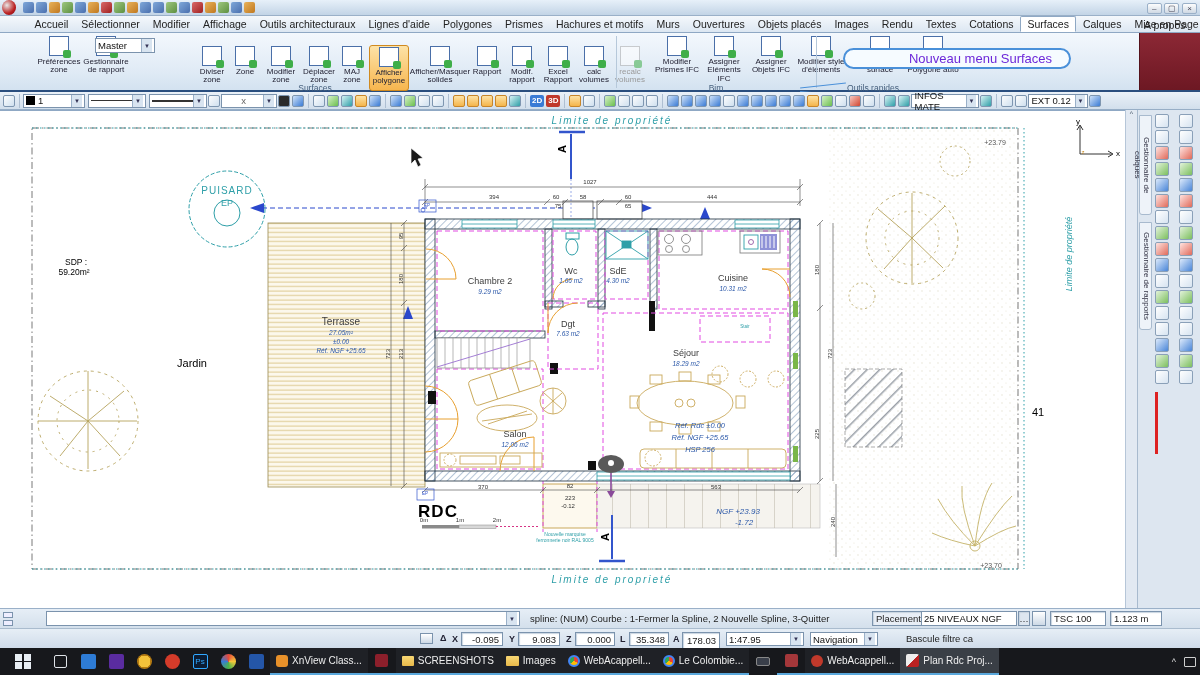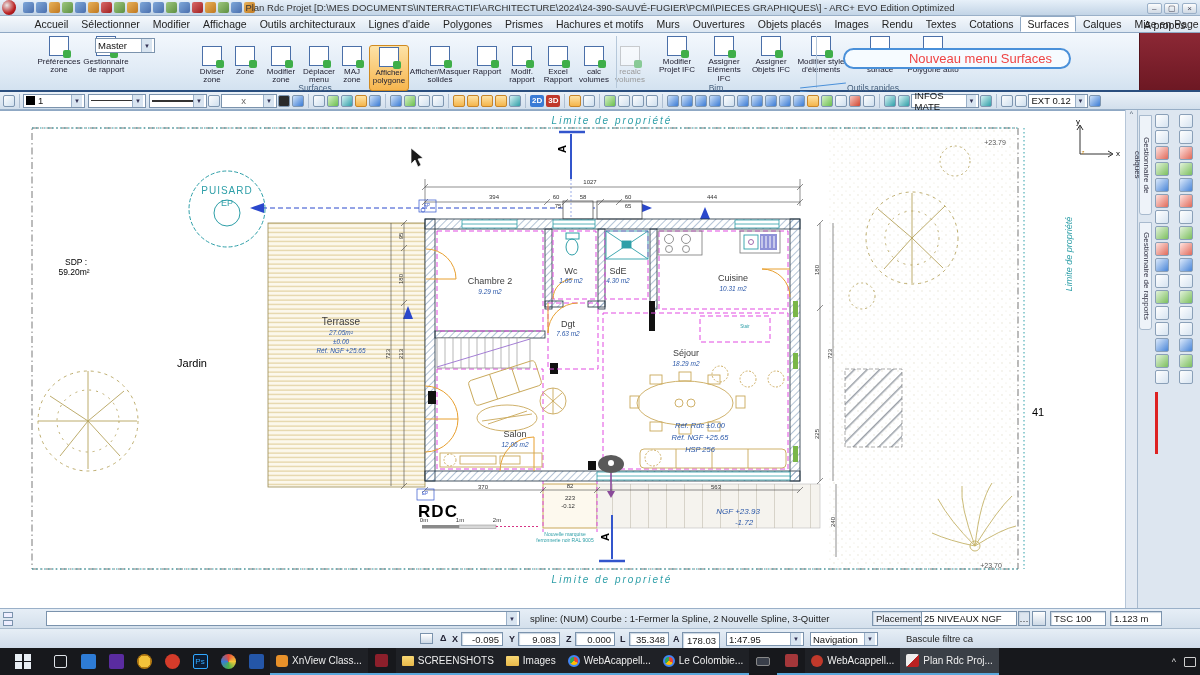--- a/index.html
+++ b/index.html
@@ -37,21 +37,21 @@
   .rbtn .ric:after { content:""; position:absolute; right:-3px; bottom:-3px; width:8px; height:8px; border-radius:2px; background:#3fae49; }
   .rbtn.active-orange { background:linear-gradient(#fde3a7,#f7b64f); border:1px solid #d08a20; border-radius:3px; }
   .rbtn.disabled { color:#999; }
   .rbtn.disabled .ric { border-color:#aaa; opacity:.55; }
   .rgroup-label { position:absolute; top:50px; font-size:8.5px; color:#47617e; text-align:center; }
   .rsep { position:absolute; top:3px; width:1px; height:52px; background:#b6c8da; }
   #master-combo { left:95px; top:5px; width:60px; height:15px; }
   .combo { background:#fff; border:1px solid #7b93ad; font-size:9.5px; display:flex; align-items:center; padding:0 2px; color:#111; }
   .combo .caret { margin-left:auto; font-size:6px; color:#335; background:#d8e4f0; border-left:1px solid #9ab0c8; padding:0 2px; height:100%; display:flex; align-items:center;}
   #callout { left:843px; top:48px; width:228px; height:21px; border:2px solid #4a90d9; border-radius:11px;
-    background:#f6fbff; color:#ef4444; font-size:13px; text-align:center; line-height:18px;padding-left:47px; }
+    background:#f6fbff; color:#6d28d9; font-size:13px; text-align:center; line-height:18px;padding-left:47px; }
   #callout-line1 { left:800px; top:52px; width:46px; height:1px; background:#4a90d9; transform:rotate(-6deg); }
   #callout-line2 { left:800px; top:60px; width:46px; height:1px; background:#4a90d9; transform:rotate(5deg); }
   #ribbon-red { left:1139px; top:33px; width:61px; height:57px; background:linear-gradient(#8c2835,#6d1823); border-left:1px solid #55121b; }
 
   
   #toolbar { left:0; top:92px; width:1200px; height:18px; background:linear-gradient(#eaf1f8,#d2dfec);
     border-bottom:1px solid #97aec6; display:flex; align-items:center; font-size:9px; }
   .ti { display:inline-block; width:12px; height:12px; margin:0 1px; border:1px solid #7e96b0; border-radius:2px;
     background:linear-gradient(135deg,#fdfdfd,#cfe0ef); position:relative; flex:none; }
   .ti.hl { background:linear-gradient(#fde3a7,#f5b54a); border-color:#c8862a; }
@@ -114,21 +114,20 @@
 </head>
 <body>
 
 <div id="screen">
 
   <div id="titlebar" class="abs">
     <span style="position:absolute;left:2px;top:0;width:14px;height:15px;border-radius:50%;background:radial-gradient(circle at 35% 35%,#e8e8e8,#b22 60%,#701)"></span>
     <span class="abs" style="left:22px;top:0">
       <span class="qa"></span><span class="qa"></span><span class="qa"></span><span class="qa"></span><span class="qa"></span><span class="qa"></span><span class="qa"></span><span class="qa"></span><span class="qa"></span><span class="qa"></span><span class="qa"></span><span class="qa"></span><span class="qa"></span><span class="qa"></span><span class="qa"></span><span class="qa"></span><span class="qa"></span><span class="qa"></span>
     </span>
-    <div id="title-text" class="abs">Plan Rdc Projet [D:\MES DOCUMENTS\INTERRACTIF\ARCHITECTURE\2024\24-390-SAUVÉ-FUGIER\PCMI\PIECES GRAPHIQUES\] - ARC+ EVO Edition Optimized</div>
     <div id="winbtns" class="abs">
       <span>–</span>
       <span>▢</span>
       <span>×</span>
     </div>
   </div>
 
   <div id="menubar" class="abs">
     <span class="menu-item">Accueil</span>
     <span class="menu-item">Sélectionner</span>
@@ -173,21 +172,21 @@
     <div class="rbtn" style="left:196px;top:12px;height:46px;width:28px">
         <span class="ric"></span>
         <span>Zone</span>
       </div>
     <div class="rbtn" style="left:226px;top:12px;height:46px">
         <span class="ric c-blue"></span>
         <span>Modifier zone</span>
       </div>
     <div class="rbtn" style="left:264px;top:12px;height:46px">
         <span class="ric c-none"></span>
-        <span>Déplacer menu</span>
+        <span>Déplacer zone</span>
       </div>
     <div class="rbtn" style="left:302px;top:12px;height:46px;width:30px">
         <span class="ric c-blue"></span>
         <span>MAJ zone</span>
       </div>
     <div class="rbtn active-orange" style="left:334px;top:12px;height:46px">
         <span class="ric c-none"></span>
         <span>Afficher polygone</span>
       </div>
     <div class="rbtn" style="left:376px;top:12px;height:46px;width:58px">
@@ -211,21 +210,21 @@
         <span>calc volumes</span>
       </div>
     <div class="rbtn disabled" style="left:578px;top:12px;height:46px;width:34px">
         <span class="ric c-cube c-none"></span>
         <span>recalc volumes</span>
       </div>
     <div class="rgroup-label" style="left:150px;width:330px">Surfaces</div>
     <div class="rsep" style="left:616px"></div>
     <div class="rbtn" style="left:620px;width:44px">
         <span class="ric c-bim c-none"></span>
-        <span>Modifier Projet IFC</span>
+        <span>Modifier Prismes IFC</span>
       </div>
     <div class="rbtn" style="left:666px;width:46px">
         <span class="ric c-bim c-none"></span>
         <span>Assigner Eléments IFC</span>
       </div>
     <div class="rbtn" style="left:714px;width:44px">
         <span class="ric c-bim c-none"></span>
         <span>Assigner Objets IFC</span>
       </div>
     <div class="rbtn" style="left:760px;width:52px">

